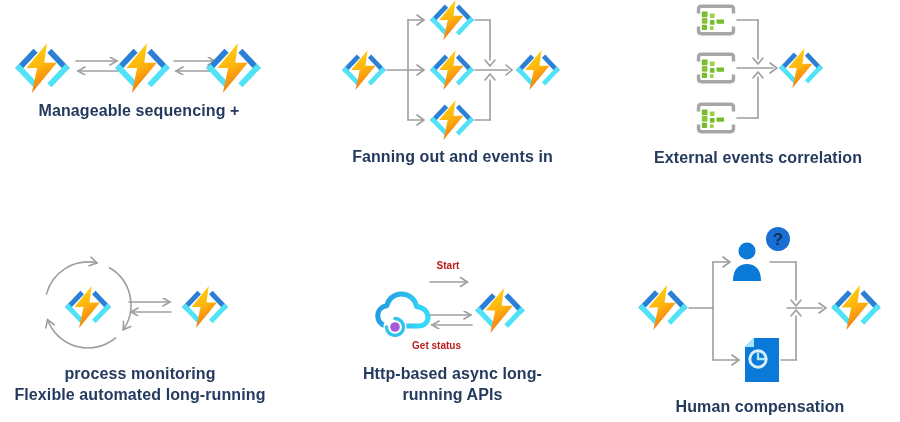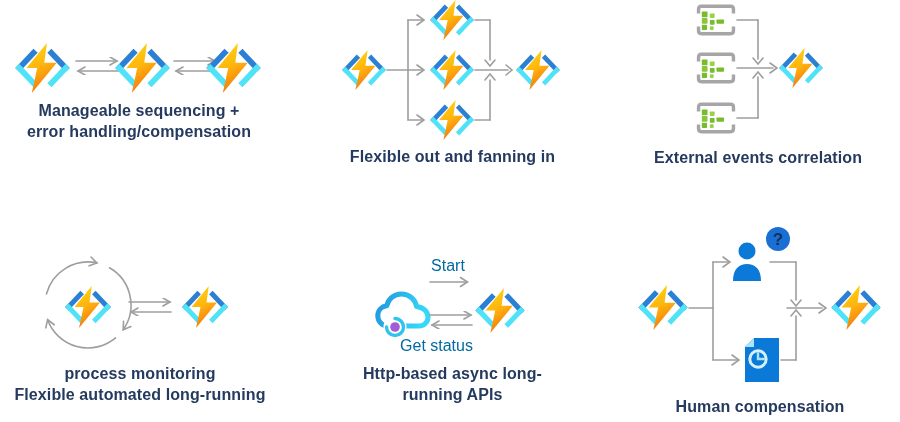--- a/index.html
+++ b/index.html
@@ -6,21 +6,21 @@
   .canvas{
     position:relative;width:900px;height:422px;background:#ffffff;overflow:hidden;
     font-family:"Liberation Sans","DejaVu Sans",sans-serif;
   }
   .diagram{position:absolute;}
   .caption{
     position:absolute;color:#243a5e;font-weight:700;font-size:16px;line-height:21px;
     text-align:center;letter-spacing:0.1px;
   }
   .mini-label{
-    position:absolute;color:#0369a1;font-weight:400;font-size:16px;line-height:16px;
+    position:absolute;color:#b91c1c;font-weight:700;font-size:10px;line-height:16px;
     text-align:center;
   }
   svg{display:block;}
 </style>
 </head>
 <body>
 
 <div class="canvas">
 
   <svg width="0" height="0" style="position:absolute" aria-hidden="true">
@@ -68,21 +68,20 @@
 
   <svg class="diagram" style="left:0;top:38px" width="300" height="70" viewBox="0 0 300 70">
     <use href="#fn" x="14" y="5" width="57" height="50"></use>
     <use href="#dbl" x="75" y="19" width="44" height="18"></use>
     <use href="#fn" x="114" y="5" width="57" height="50"></use>
     <use href="#dbl" x="173" y="19" width="44" height="18"></use>
     <use href="#fn" x="205" y="5" width="57" height="50"></use>
   </svg>
   <div class="caption" style="left:0;top:100px;width:278px">
     <div>Manageable sequencing +</div>
-    <div>error handling/compensation</div>
   </div>
 
   <svg class="diagram" style="left:300px;top:0" width="300" height="142" viewBox="0 0 300 142">
     <g stroke="#9e9e9e" stroke-width="1.6" fill="none" stroke-linecap="round">
       <path d="M87 70 H108"></path>
       <path d="M108 20 V120"></path>
       <path d="M108 20 H123"></path>
         <path d="M117 15 L124 20 L117 25"></path>
       <path d="M108 70 H123"></path>
         <path d="M117 65 L124 70 L117 75"></path>
@@ -96,21 +95,21 @@
         <path d="M185 80 L190 74 L195 80"></path>
       <path d="M175 70 H208"></path>
         <path d="M206 65 L212 70 L206 75"></path>
     </g>
     <use href="#fn" x="41" y="50" width="46" height="40"></use>
     <use href="#fn" x="129" y="0" width="46" height="40"></use>
     <use href="#fn" x="129" y="50" width="46" height="40"></use>
     <use href="#fn" x="129" y="100" width="46" height="40"></use>
     <use href="#fn" x="215" y="50" width="46" height="40"></use>
   </svg>
-  <div class="caption" style="left:310px;top:146px;width:285px">Flexible out and fanning in</div>
+  <div class="caption" style="left:310px;top:146px;width:285px">Fanning out and events in</div>
 
   <svg class="diagram" style="left:610px;top:0" width="290" height="142" viewBox="0 0 290 142">
     <g stroke="#9e9e9e" stroke-width="1.6" fill="none" stroke-linecap="round">
       <path d="M127 20 H148"></path>
         <path d="M148 20 V59"></path>
         <path d="M143 58 L148 64 L153 58"></path>
       <path d="M127 118 H148"></path>
         <path d="M148 118 V77"></path>
         <path d="M143 78 L148 72 L153 78"></path>
       <path d="M127 68 H163"></path>

